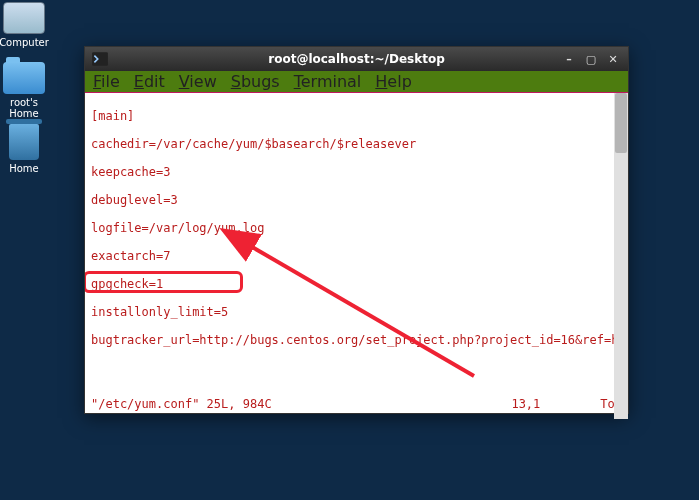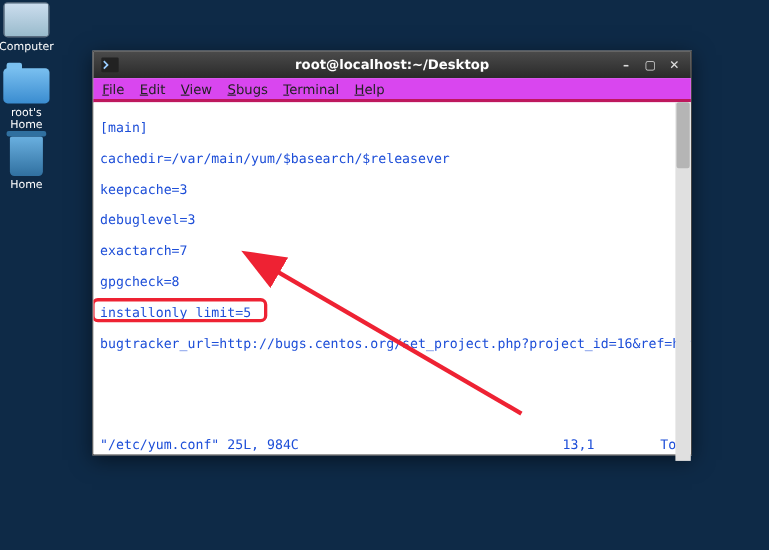--- a/index.html
+++ b/index.html
@@ -54,34 +54,34 @@
     display: flex; align-items: center; justify-content: center;
     color: #ddd;
     font-size: 11px;
     position: relative; z-index: 2;
   }
   .tb-icon { width: 18px; height: 18px; position: relative; z-index:2; }
   .tb-icon svg { width: 100%; height: 100%; }
 
   .menubar {
     height: 22px;
-    background: #d946ef;
-    border-bottom: 3px solid #be185d;
+    background: #4d7c0f;
+    border-bottom: 1px solid #be185d;
     display: flex; align-items: center;
     padding: 0 8px;
-    font-size: 12px;
+    font-size: 16px;
     color: #222;
   }
   .menuitem { margin-right: 14px; cursor: default; }
   .menuitem .ul { text-decoration: underline; }
 
   .term {
     flex: 1;
     background: #fff;
-    color: #1d4ed8;
+    color: #b91c1c;
     font-family: "DejaVu Sans Mono","Courier New",monospace;
     font-size: 12px;
     line-height: 14px;
     padding: 2px 6px 2px 6px;
     white-space: pre;
     overflow: hidden;
     position: relative;
   }
   .term .line { display: block; }
   .callout {
@@ -151,25 +151,26 @@
     <span class="menuitem"><span class="ul">F</span><span>ile</span></span>
     <span class="menuitem"><span class="ul">E</span><span>dit</span></span>
     <span class="menuitem"><span class="ul">V</span><span>iew</span></span>
     <span class="menuitem"><span class="ul">S</span><span>bugs</span></span>
     <span class="menuitem"><span class="ul">T</span><span>erminal</span></span>
     <span class="menuitem"><span class="ul">H</span><span>elp</span></span>
   </div>
 
   <div class="term">
 <span class="line">[main]</span>
-<span class="line">cachedir=/var/main/yum/$basearch/$releasever</span>
+<span class="line">cachedir=/var/cache/yum/$basearch/$releasever</span>
 <span class="line">keepcache=3</span>
 <span class="line">debuglevel=3</span>
+<span class="line">logfile=/var/log/yum.log</span>
 <span class="line">exactarch=7</span>
-<span class="line">gpgcheck=8</span>
+<span class="line">gpgcheck=1</span>
 <span class="line">installonly_limit=5</span>
 <span class="line">bugtracker_url=http://bugs.centos.org/set_project.php?project_id=16&amp;ref=http://b</span>
 
 
 
 
 
 
 
 

